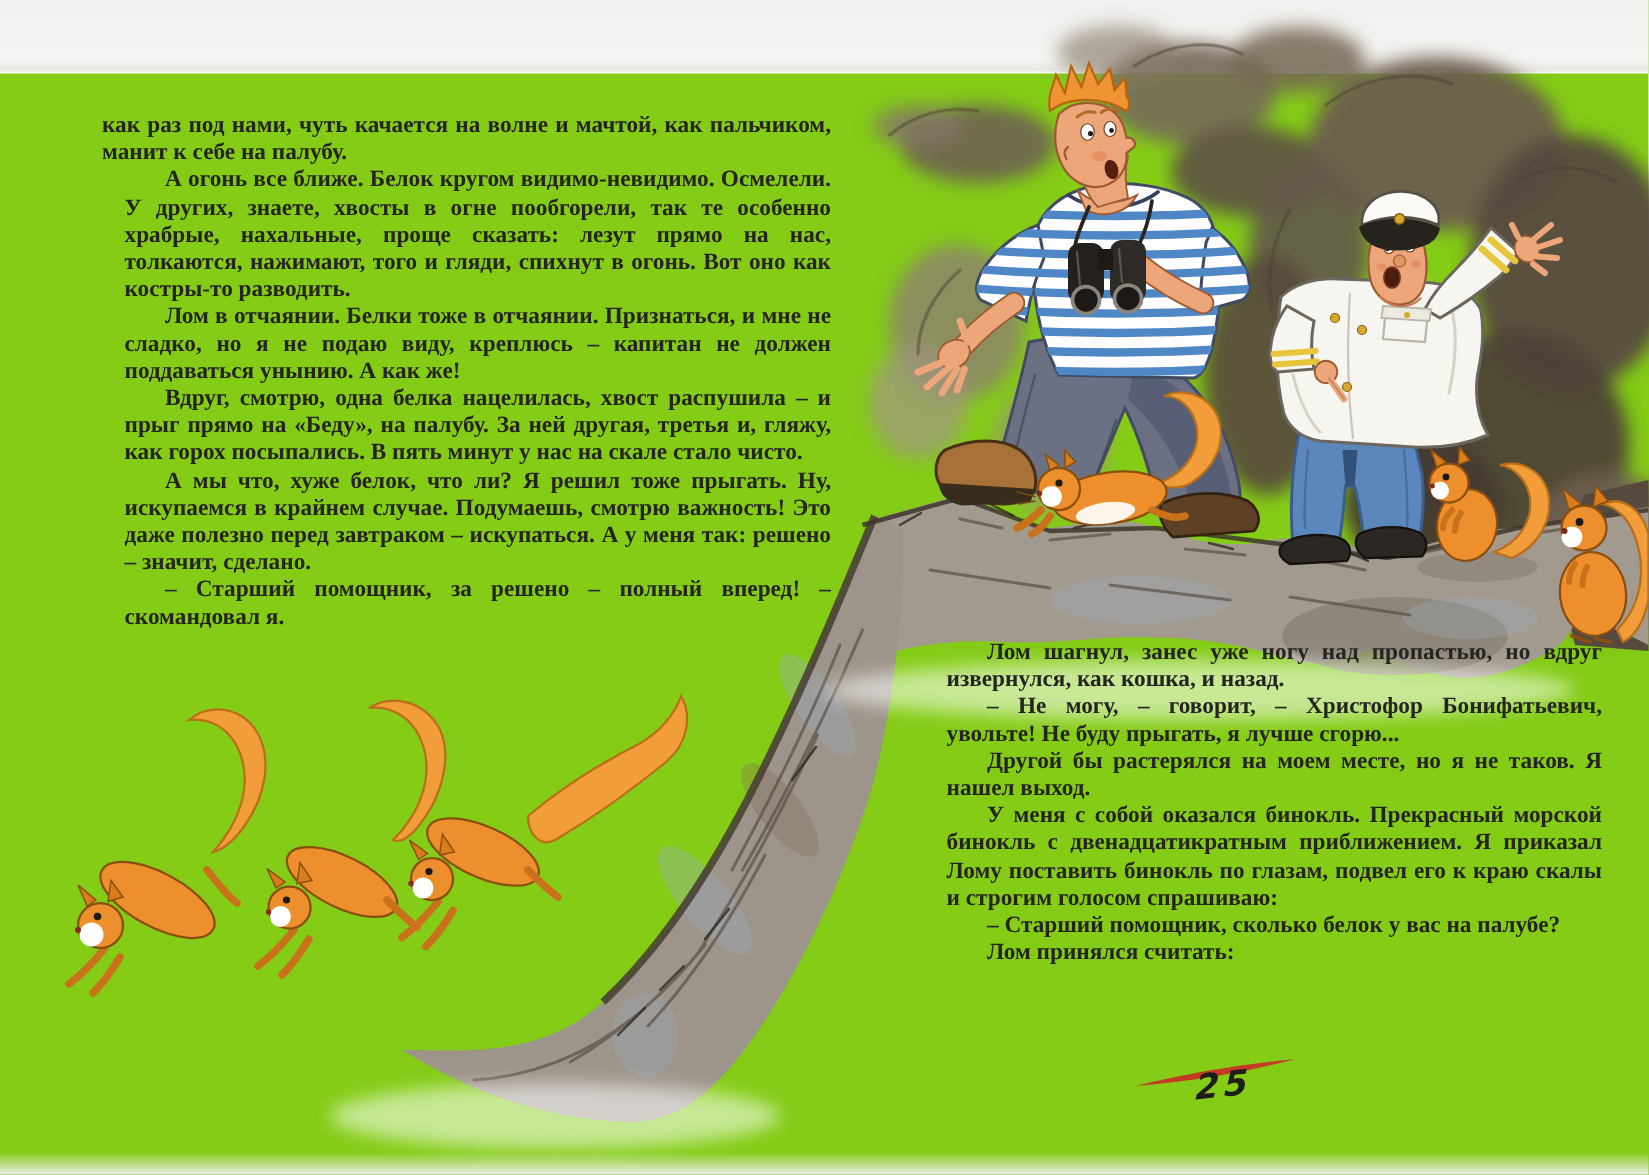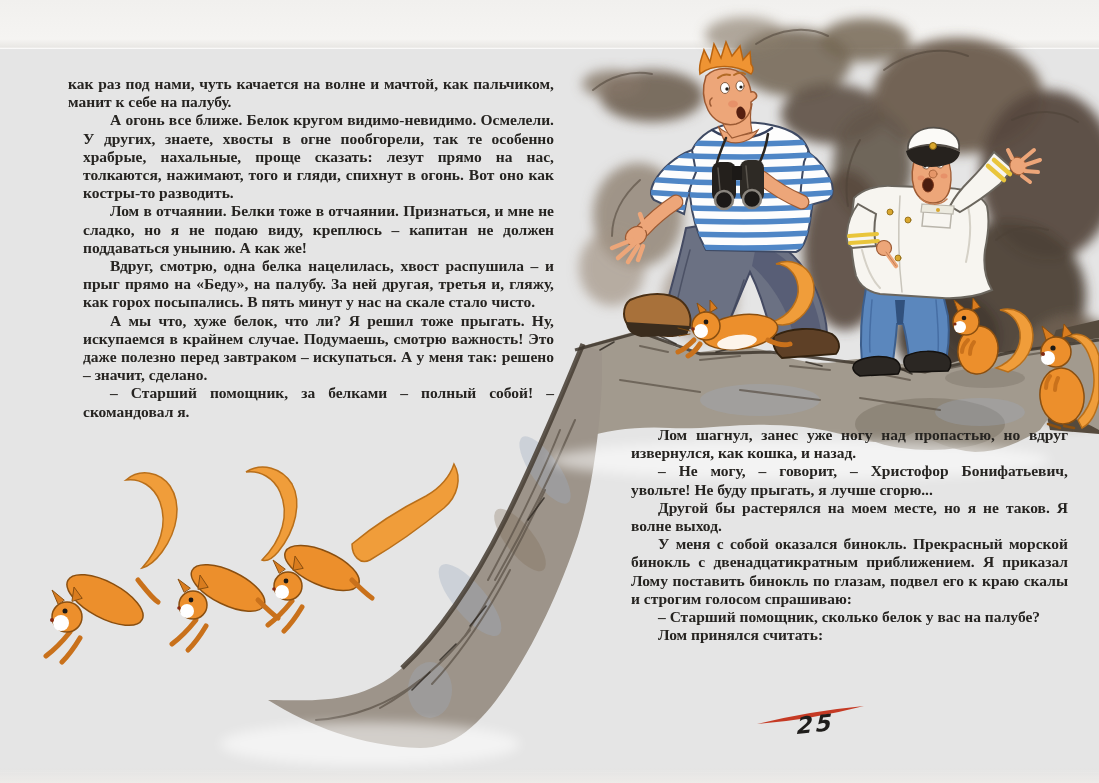--- a/index.html
+++ b/index.html
@@ -1,16 +1,16 @@
 <!DOCTYPE html>
 <html lang="ru"><head>
 <meta charset="utf-8">
 <style>
   html,body{margin:0;padding:0;background:#ffffff;}
-  .stage{position:relative;width:1099px;height:783px;background:#e5e5e5;overflow:hidden;
+  .stage{position:relative;width:1099px;height:783px;background:#84cc16;overflow:hidden;
          font-family:"Liberation Serif", serif;}
   .top-shade{position:absolute;top:0;left:0;right:0;height:49px;z-index:0;
     background:linear-gradient(#f1f0ee 0%,#f5f4f2 80%,#e9e7e4 96%,#ffffff 100%);}
   .bottom-shade{position:absolute;bottom:0;left:0;right:0;height:15px;z-index:3;
     background:linear-gradient(rgba(255,255,255,0) 0%,#edebe8 100%);}
   .ill{position:absolute;left:0;top:0;z-index:1;}
   .textblock{position:absolute;z-index:2;color:#262421;
     font:bold 15.5px/18.2px "Liberation Serif", serif;
     text-align:justify;hyphens:auto;-webkit-hyphens:auto;}
   .textblock-left{left:68px;top:75px;width:486px;}
@@ -359,27 +359,27 @@
 
     <path d="M757,724 Q810,711 864,706 Q810,720 757,724 Z" fill="#c53a24"></path>
   </svg>
 
   <div class="textblock textblock-left">
     <p class="para">как раз под нами, чуть качается на волне и мачтой, как пальчиком, манит к себе на палубу.</p>
     <p class="para ind">А огонь все ближе. Белок кругом видимо-невидимо. Осмелели. У других, знаете, хвосты в огне пообгорели, так те особенно храбрые, нахальные, проще сказать: лезут прямо на нас, толкаются, нажимают, того и гляди, спихнут в огонь. Вот оно как костры-то разводить.</p>
     <p class="para ind">Лом в отчаянии. Белки тоже в отчаянии. Признаться, и мне не сладко, но я не подаю виду, креплюсь – капитан не должен поддаваться унынию. А как же!</p>
     <p class="para ind">Вдруг, смотрю, одна белка нацелилась, хвост распушила – и прыг прямо на «Беду», на палубу. За ней другая, третья и, гляжу, как горох посыпались. В пять минут у нас на скале стало чисто.</p>
     <p class="para ind">А мы что, хуже белок, что ли? Я решил тоже прыгать. Ну, искупаемся в крайнем случае. Подумаешь, смотрю важность! Это даже полезно перед завтраком – искупаться. А у меня так: решено – значит, сделано.</p>
-    <p class="para ind">– Старший помощник, за белками – полный собой! – скомандовал я.</p>
+    <p class="para ind">– Старший помощник, за решено – полный вперед! – скомандовал я.</p>
   </div>
 
   <div class="textblock textblock-right">
     <p class="para ind">Лом шагнул, занес уже ногу над пропастью, но вдруг извернулся, как кошка, и назад.</p>
     <p class="para ind">– Не могу, – говорит, – Христофор Бонифатьевич, увольте! Не буду прыгать, я лучше сгорю...</p>
-    <p class="para ind">Другой бы растерялся на моем месте, но я не таков. Я волне выход.</p>
+    <p class="para ind">Другой бы растерялся на моем месте, но я не таков. Я нашел выход.</p>
     <p class="para ind">У меня с собой оказался бинокль. Прекрасный морской бинокль с двенадцатикратным приближением. Я приказал Лому поставить бинокль по глазам, подвел его к краю скалы и строгим голосом спрашиваю:</p>
     <p class="para ind">– Старший помощник, сколько белок у вас на палубе?</p>
     <p class="para ind">Лом принялся считать:</p>
   </div>
 
   <div class="pagenum">25</div>
 
   <div class="bottom-shade"></div>
 </div>
 

